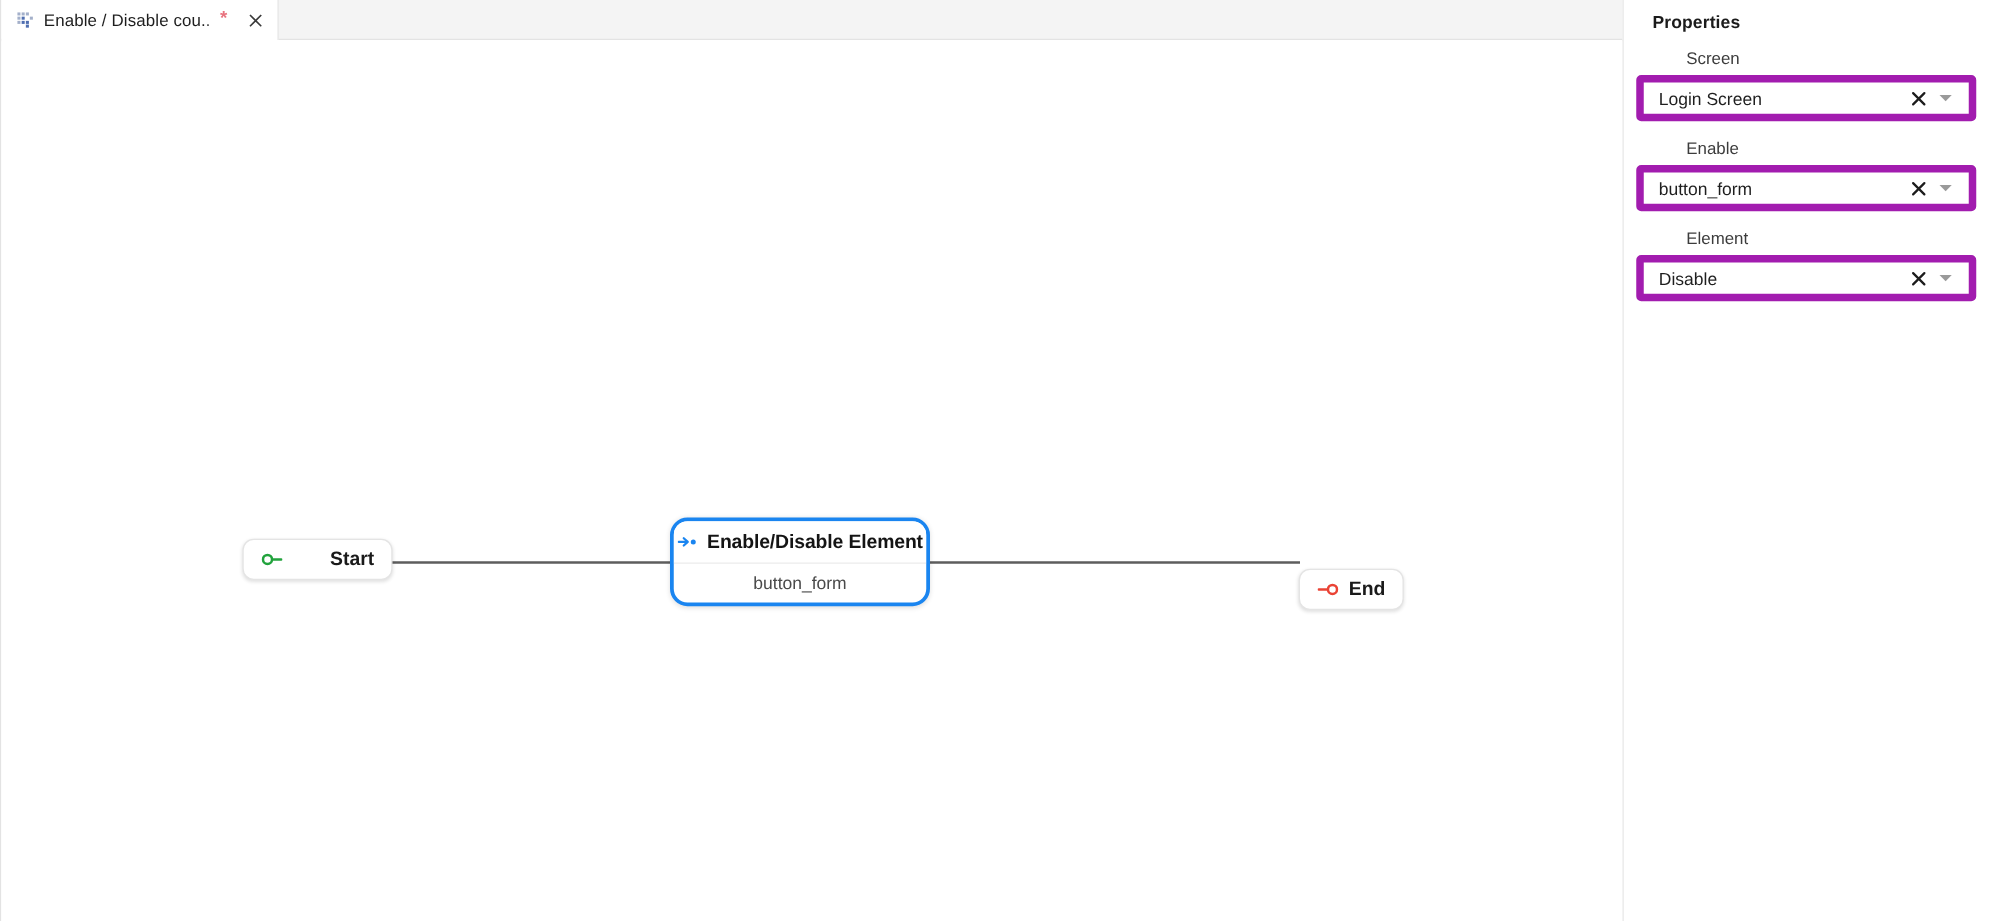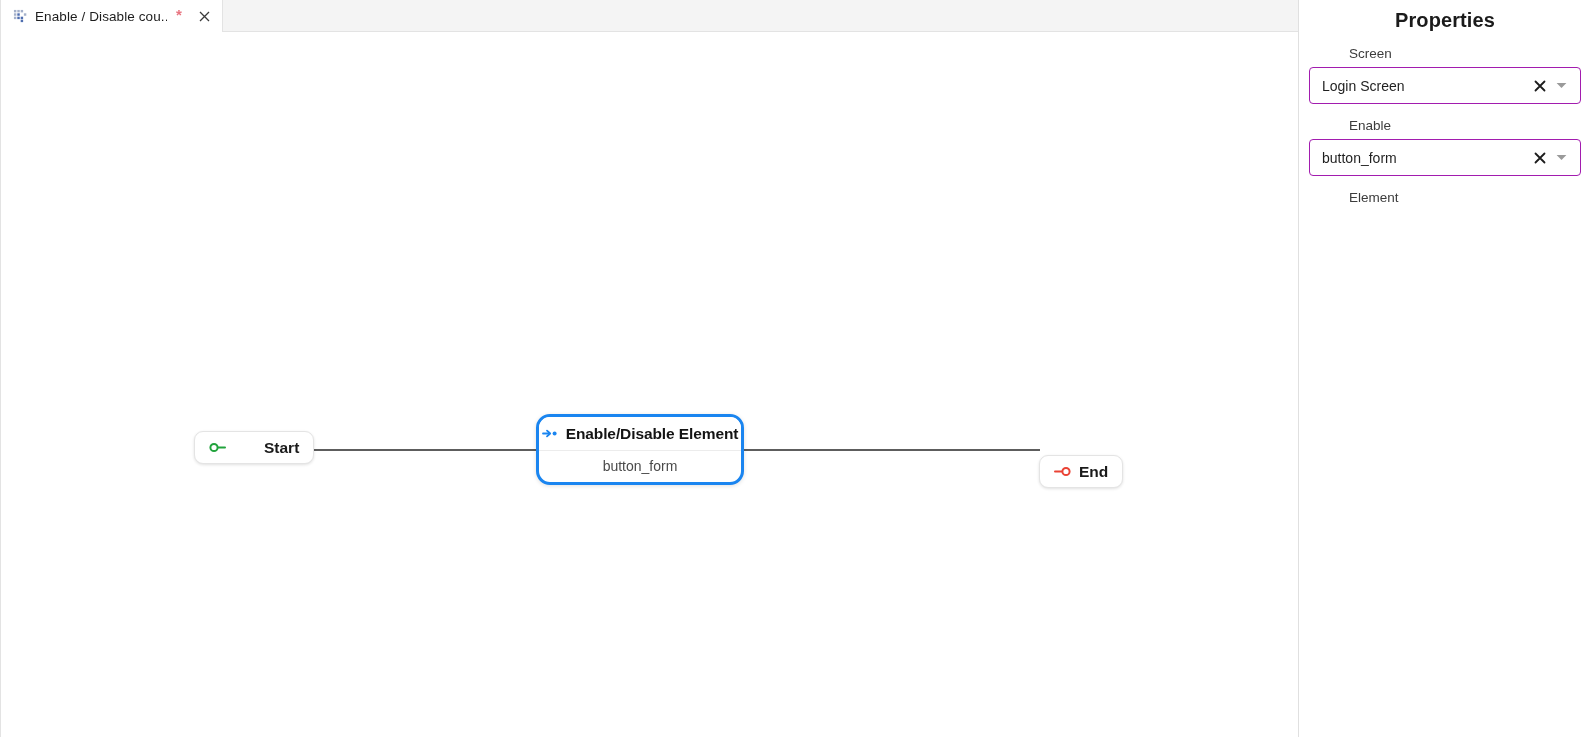--- a/index.html
+++ b/index.html
@@ -167,40 +167,39 @@
 
   
   #properties {
     position: relative;
     width: 292px;
     height: 737px;
     background: #ffffff;
     padding: 0 10px;
   }
   #panel-title {
-    font-size: 20px;
+    font-size: 14px;
     font-weight: 700;
     color: #1b1b1b;
     padding: 9px 0 0 0;
-    margin-left: 0px;
+    margin-left: 13px;
     letter-spacing: .1px;
-    text-align: center;
   }
   .field { margin-top: 14px; }
   .field-label {
     font-size: 13.5px;
     color: #3c3c3c;
     margin-bottom: 6px;
     margin-left: 40px;
   }
   .select {
     position: relative;
     height: 37px;
     background: #ffffff;
-    border: 1px solid #a21caf;
+    border: 6px solid #a21caf;
     border-radius: 4px;
     display: flex;
     align-items: center;
     padding: 0 8px 0 12px;
     cursor: pointer;
   }
   .select-value {
     flex: 1 1 auto;
     font-size: 14px;
     color: #1f1f1f;
@@ -336,16 +335,29 @@
         <span class="select-caret">
           <svg width="11" height="7" viewBox="0 0 11 7" xmlns="http://www.w3.org/2000/svg">
             <path d="M0.6 1 L5.5 6 L10.4 1 Z" fill="#9a9a9a"></path>
           </svg>
         </span>
       </div>
     </div>
 
     <div class="field">
       <div class="field-label">Element</div>
+      <div class="select">
+        <span class="select-value">Disable</span>
+        <span class="select-clear">
+          <svg width="12" height="12" viewBox="0 0 12 12" xmlns="http://www.w3.org/2000/svg">
+            <path d="M1.5 1.5 L10.5 10.5 M10.5 1.5 L1.5 10.5" stroke="#1c1c1c" stroke-width="1.8" fill="none" stroke-linecap="round"></path>
+          </svg>
+        </span>
+        <span class="select-caret">
+          <svg width="11" height="7" viewBox="0 0 11 7" xmlns="http://www.w3.org/2000/svg">
+            <path d="M0.6 1 L5.5 6 L10.4 1 Z" fill="#9a9a9a"></path>
+          </svg>
+        </span>
+      </div>
     </div>
 
   </div>
 </div>
 
 </body></html>

